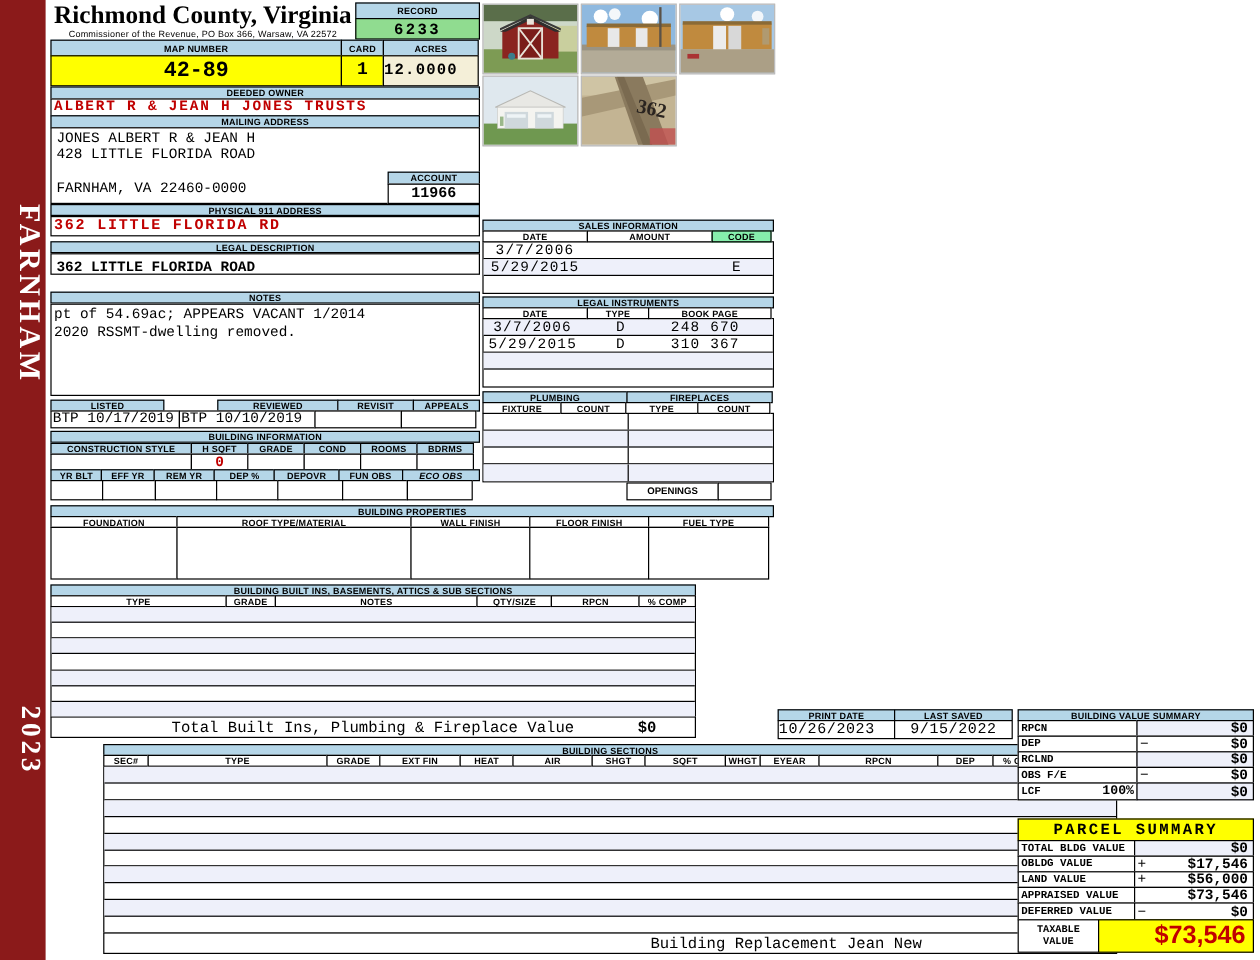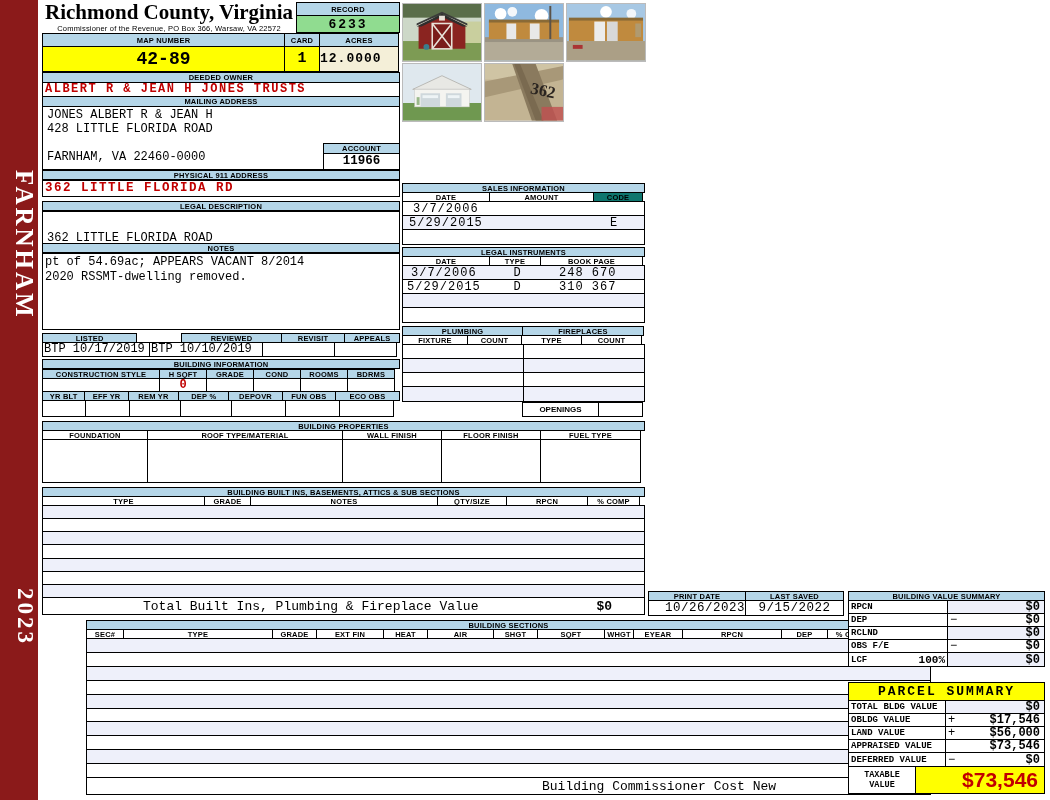--- a/index.html
+++ b/index.html
@@ -92,25 +92,25 @@
     <div class="abs" style="right:-1px;bottom:-1px;width:77px;height:27px;">
       <div class="bh" style="height:11px;">ACCOUNT</div>
       <div class="cell mono" style="height:17px;margin-top:-1px;text-align:center;font-weight:bold;font-size:12.5px;line-height:15px;">11966</div>
     </div>
   </div>
 
   <div class="abs bh" style="left:42px;top:170px;width:358px;height:10px;">PHYSICAL 911 ADDRESS</div>
   <div class="abs wb mono red" style="left:42px;top:180px;width:358px;height:17px;font-size:12.5px;line-height:15px;letter-spacing:1.5px;padding-left:2px;">362 LITTLE FLORIDA RD</div>
 
   <div class="abs bh" style="left:42px;top:201px;width:358px;height:10px;">LEGAL DESCRIPTION</div>
-  <div class="abs wb mono" style="left:42px;top:211px;width:358px;height:28px;font-size:12px;padding:19px 4px;">362 LITTLE FLORIDA ROAD</div>
+  <div class="abs wb mono" style="left:42px;top:211px;width:358px;height:18px;font-size:12px;padding:4px 4px;font-weight:bold;">362 LITTLE FLORIDA ROAD</div>
 
   <div class="abs bh" style="left:42px;top:243px;width:358px;height:10px;">NOTES</div>
   <div class="abs wb mono" style="left:42px;top:253px;width:358px;height:77px;font-size:12px;line-height:15px;padding:1px 2px;">
-    <div>pt of 54.69ac; APPEARS VACANT 8/2014</div>
+    <div>pt of 54.69ac; APPEARS VACANT 1/2014</div>
     <div>2020 RSSMT-dwelling removed.</div>
   </div>
 
   <div class="abs row" style="left:42px;top:333px;width:358px;height:10px;">
     <div class="bh" style="width:108px;">LISTED</div>
     <div class="bh" style="width:114px;margin-left:44px;">REVIEWED</div>
     <div class="bh" style="width:73px;">REVISIT</div>
     <div class="bh" style="width:63px;">APPEALS</div>
   </div>
   <div class="abs row mono" style="left:42px;top:342px;width:358px;height:15px;font-size:12px;">
@@ -137,21 +137,21 @@
     <div class="cell" style="width:48px;"></div>
     <div class="cell" style="width:48px;"></div>
   </div>
   <div class="abs row" style="left:42px;top:391px;width:358px;height:10px;">
     <div class="bh" style="width:44px;">YR BLT</div>
     <div class="bh" style="width:45px;">EFF YR</div>
     <div class="bh" style="width:52px;">REM YR</div>
     <div class="bh" style="width:52px;">DEP %</div>
     <div class="bh" style="width:55px;">DEPOVR</div>
     <div class="bh" style="width:55px;">FUN OBS</div>
-    <div class="bh" style="width:66px;">ECO OBS</div>
+    <div class="bh" style="width:66px;font-style:italic;">ECO OBS</div>
   </div>
   <div class="abs row" style="left:42px;top:400px;width:358px;height:17px;">
     <div class="cell" style="width:44px;"></div>
     <div class="cell" style="width:45px;"></div>
     <div class="cell" style="width:52px;"></div>
     <div class="cell" style="width:52px;"></div>
     <div class="cell" style="width:55px;"></div>
     <div class="cell" style="width:55px;"></div>
     <div class="cell" style="width:55px;"></div>
   </div>
@@ -216,21 +216,21 @@
       <rect x="58" y="44" width="22" height="14" fill="#c05050" opacity="0.8"></rect>
     </svg>
     <div></div>
   </div>
 
   <div class="abs" style="left:402px;top:183px;width:243px;">
     <div class="bh" style="height:10px;">SALES INFORMATION</div>
     <div class="row" style="height:10px;margin-top:-1px;">
       <div class="bh" style="width:88px;background:#fff;">DATE</div>
       <div class="bh" style="width:105px;background:#fff;">AMOUNT</div>
-      <div class="bh" style="width:50px;background:#0f766e;">CODE</div>
+      <div class="bh" style="width:50px;background:#86efac;">CODE</div>
     </div>
     <div class="tbl mono" style="margin-top:-1px;font-size:12px;">
       <div class="datarow" style="height:14px;">
         <div style="width:120px;padding-left:10px;letter-spacing:1px;">3/7/2006</div>
         <div style="flex:1;"></div>
         <div style="width:34px;"></div>
       </div>
       <div class="datarow" style="height:14px;background:#eef0fa;">
         <div style="width:120px;padding-left:6px;letter-spacing:1px;">5/29/2015</div>
         <div style="flex:1;"></div>
@@ -310,21 +310,21 @@
     </div>
     <div class="row" style="height:44px;margin-top:-1px;">
       <div class="cell" style="width:106px;"></div>
       <div class="cell" style="width:196px;"></div>
       <div class="cell" style="width:100px;"></div>
       <div class="cell" style="width:100px;"></div>
       <div class="cell" style="width:101px;"></div>
     </div>
   </div>
 
-  <div class="abs" style="left:42px;top:487px;width:603px;">
+  <div class="abs" style="left:42px;top:487px;width:538px;">
     <div class="bh" style="height:10px;">BUILDING BUILT INS, BASEMENTS, ATTICS &amp; SUB SECTIONS</div>
     <div class="row" style="height:10px;margin-top:-1px;">
       <div class="bh" style="width:163px;background:#fff;">TYPE</div>
       <div class="bh" style="width:47px;background:#fff;">GRADE</div>
       <div class="bh" style="width:188px;background:#fff;">NOTES</div>
       <div class="bh" style="width:70px;background:#fff;">QTY/SIZE</div>
       <div class="bh" style="width:82px;background:#fff;">RPCN</div>
       <div class="bh" style="width:53px;background:#fff;">% COMP</div>
     </div>
     <div class="erows" style="height:93px;margin-top:-1px;">
@@ -341,21 +341,21 @@
       <div style="flex:1;text-align:right;padding-right:32px;font-weight:bold;">$0</div>
     </div>
   </div>
 
   <div class="abs" style="left:648px;top:591px;width:197px;">
     <div class="row" style="height:10px;">
       <div class="bh" style="width:98px;">PRINT DATE</div>
       <div class="bh" style="width:99px;">LAST SAVED</div>
     </div>
     <div class="row mono" style="height:16px;margin-top:-1px;font-size:12.5px;">
-      <div class="cell" style="width:98px;text-align:right;line-height:14px;letter-spacing:.5px;">10/26/2023</div>
+      <div class="cell" style="width:98px;text-align:left;line-height:14px;letter-spacing:.5px;">10/26/2023</div>
       <div class="cell" style="width:99px;text-align:center;line-height:14px;letter-spacing:.5px;">9/15/2022</div>
     </div>
   </div>
 
   <div class="abs" style="left:42px;top:620px;width:889px;padding-left:44px;">
     <div class="bh" style="height:10px;">BUILDING SECTIONS</div>
     <div class="row" style="height:10px;margin-top:-1px;">
       <div class="bh" style="width:38px;background:#fff;">SEC#</div>
       <div class="bh" style="width:150px;background:#fff;">TYPE</div>
       <div class="bh" style="width:45px;background:#fff;">GRADE</div>
@@ -375,21 +375,21 @@
         <div class="erow"></div>
       <div class="erow"></div>
         <div class="erow"></div>
       <div class="erow"></div>
         <div class="erow"></div>
       <div class="erow"></div>
         <div class="erow"></div>
       <div class="erow"></div>
         <div class="erow"></div>
     </div>
-    <div class="wb mono" style="height:18px;margin-top:-1px;display:flex;align-items:center;font-size:13px;padding-left:455px;">Building Commissioner Cost New</div>
+    <div class="wb mono" style="height:18px;margin-top:-1px;display:flex;align-items:center;font-size:13px;padding-left:455px;">Building Replacement Jean New</div>
   </div>
 
   <div class="abs" style="left:848px;top:591px;width:197px;">
     <div class="bh" style="height:10px;">BUILDING VALUE SUMMARY</div>
     <div>
       <div class="row" style="height:14px;margin-top:-1px;">
         <div class="sum-label" style="width:100px;">RPCN</div>
         <div class="sum-val" style="flex:1;background:#eef0fa;">
             <span class="op"></span>
             <span class="v">$0</span>

